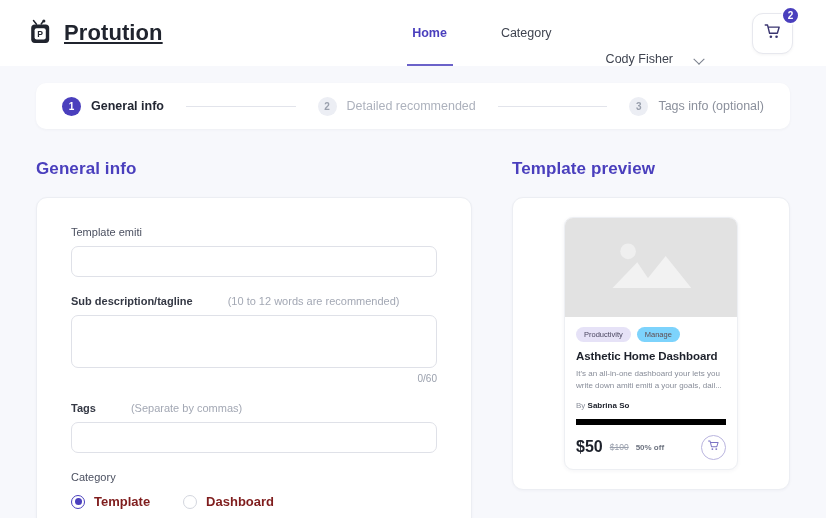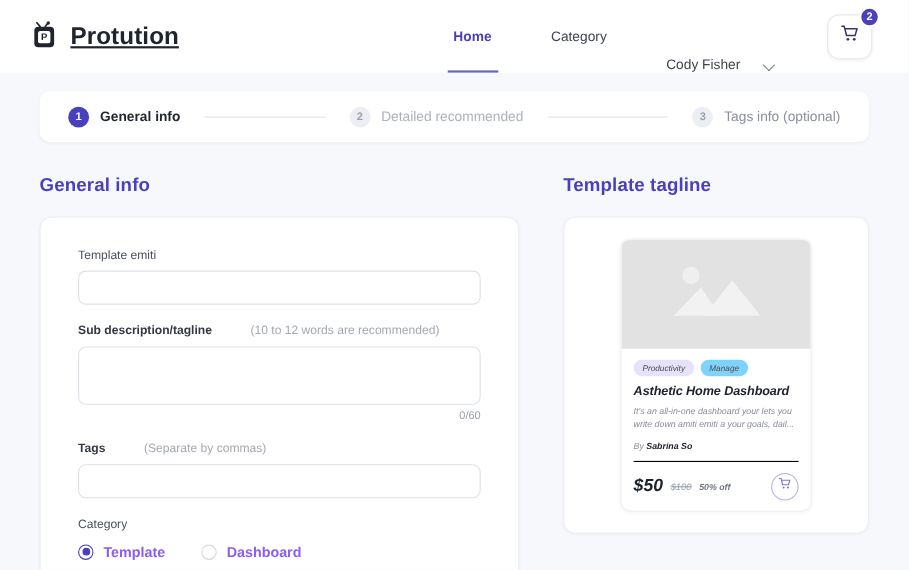--- a/index.html
+++ b/index.html
@@ -203,24 +203,24 @@
     display: flex; align-items: center; justify-content: center;
     flex: 0 0 auto;
   }
   .radio-opt.checked .radio-dot { border-color: #4a3fbd; border-width: 1.5px; }
   .radio-opt.checked .radio-dot::after {
     content: "";
     width: 7px; height: 7px;
     border-radius: 50%;
     background: #4a3fbd;
   }
-  .radio-text { font-size: 13px; font-weight: 700; color: #8b5cf6; }
+  .radio-text { font-size: 13px; font-weight: 700; color: #7f1d1d; }
 
   
-  .preview-card { padding: 19px; font-style: italic; }
+  .preview-card { padding: 19px; }
   .product {
     border: 1px solid #edeff3;
     border-radius: 9px;
     overflow: hidden;
     background: #fff;
     box-shadow: 0 1px 4px rgba(40,40,80,.05);
     width: 174px;
     margin: 0 auto;
   }
   .product-img {
@@ -248,21 +248,21 @@
   }
   .product-desc {
     font-size: 8px;
     line-height: 1.55;
     color: #888d99;
     margin-bottom: 8px;
   }
   .product-author { font-size: 8px; color: #8b909c; }
   .product-author b { color: #20242e; font-weight: 700; }
   .price-row {
-    border-top: 1px solid #000000;
+    border-top: 6px solid #000000;
     margin-top: 9px;
     padding-top: 10px;
     display: flex;
     align-items: center;
     gap: 7px;
   }
   .price-now { font-size: 16px; font-weight: 700; color: #1d212b; }
   .price-old { font-size: 8.5px; color: #9aa0ad; text-decoration: line-through; }
   .price-off { font-size: 8px; color: #6e7481; font-weight: 600; }
   .buy-btn {
@@ -382,21 +382,21 @@
               <span class="radio-dot"></span>
               <span class="radio-text">Dashboard</span>
             </div>
           </div>
         </div>
 
       </div>
     </div>
 
     <div class="col-right">
-      <div class="section-title">Template tagline</div>
+      <div class="section-title">Template preview</div>
 
       <div class="card preview-card">
         <div class="product">
 
           <div class="product-img">
             <span>
               <svg viewBox="0 0 120 76" width="110" height="70">
                 <circle cx="35" cy="22" r="8.5" fill="#efefef"></circle>
                 <path d="M18 62 L45 34 L64 62 Z" fill="#f2f2f2"></path>
                 <path d="M48 62 L76 27 L104 62 Z" fill="#f2f2f2"></path>

